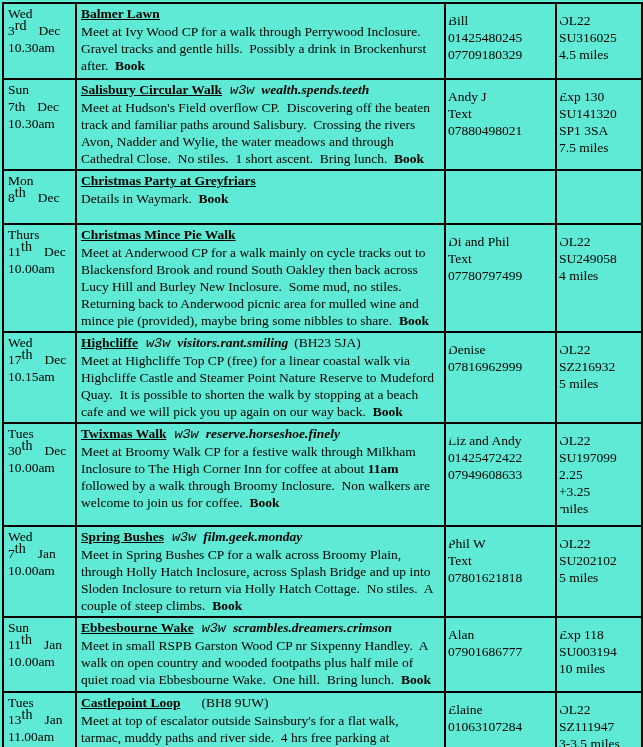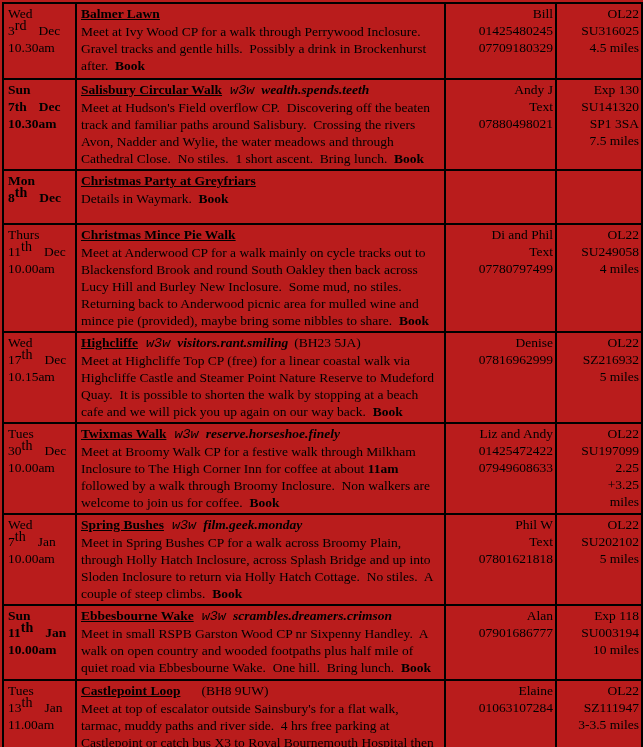--- a/index.html
+++ b/index.html
@@ -1,26 +1,26 @@
 <!DOCTYPE html>
 <html><head>
 <meta charset="utf-8">
 <style>
   html,body{margin:0;padding:0;background:#ffffff;}
   body{font-family:"Liberation Serif","DejaVu Serif",serif;color:#000;}
-  .page{width:643px;height:747px;box-sizing:border-box;padding:2px;background:#b91c1c;}
+  .page{width:643px;height:747px;box-sizing:border-box;padding:2px;background:#5eead4;}
   table{border-collapse:collapse;table-layout:fixed;width:639px;}
   col.c-date{width:73px;}
   col.c-walk{width:369px;}
   col.c-contact{width:111px;}
   col.c-map{width:86px;}
   td{border:2px solid #000;vertical-align:top;padding:1px 4px 2px 4px;
      font-size:13.5px;line-height:17px;overflow:hidden;}
-  td.contact,td.map{text-align:right;padding:1px 2px;}
-  tr.bold-date td.date{font-weight:bold;border-radius:10px;}
+  td.contact,td.map{text-align:left;padding:8px 2px;border-radius:29px;}
+  tr.bold-date td.date{font-weight:normal;border-radius:10px;}
   .dl2 sup{font-size:14px;line-height:0;}
   .mo{margin-left:12px;}
   .walk-title{font-weight:bold;text-decoration:underline;}
   .w3w-label{font-style:italic;margin-left:8px;font-family:Liberation Mono, monospace;}
   .w3w-addr{font-style:italic;font-weight:bold;margin-left:7px;}
   .postcode{margin-left:6px;text-align:right;}
   .walk-body{white-space:pre-wrap;}
   .bold-inline{font-weight:bold;}
   .book{font-weight:bold;}
 </style>

